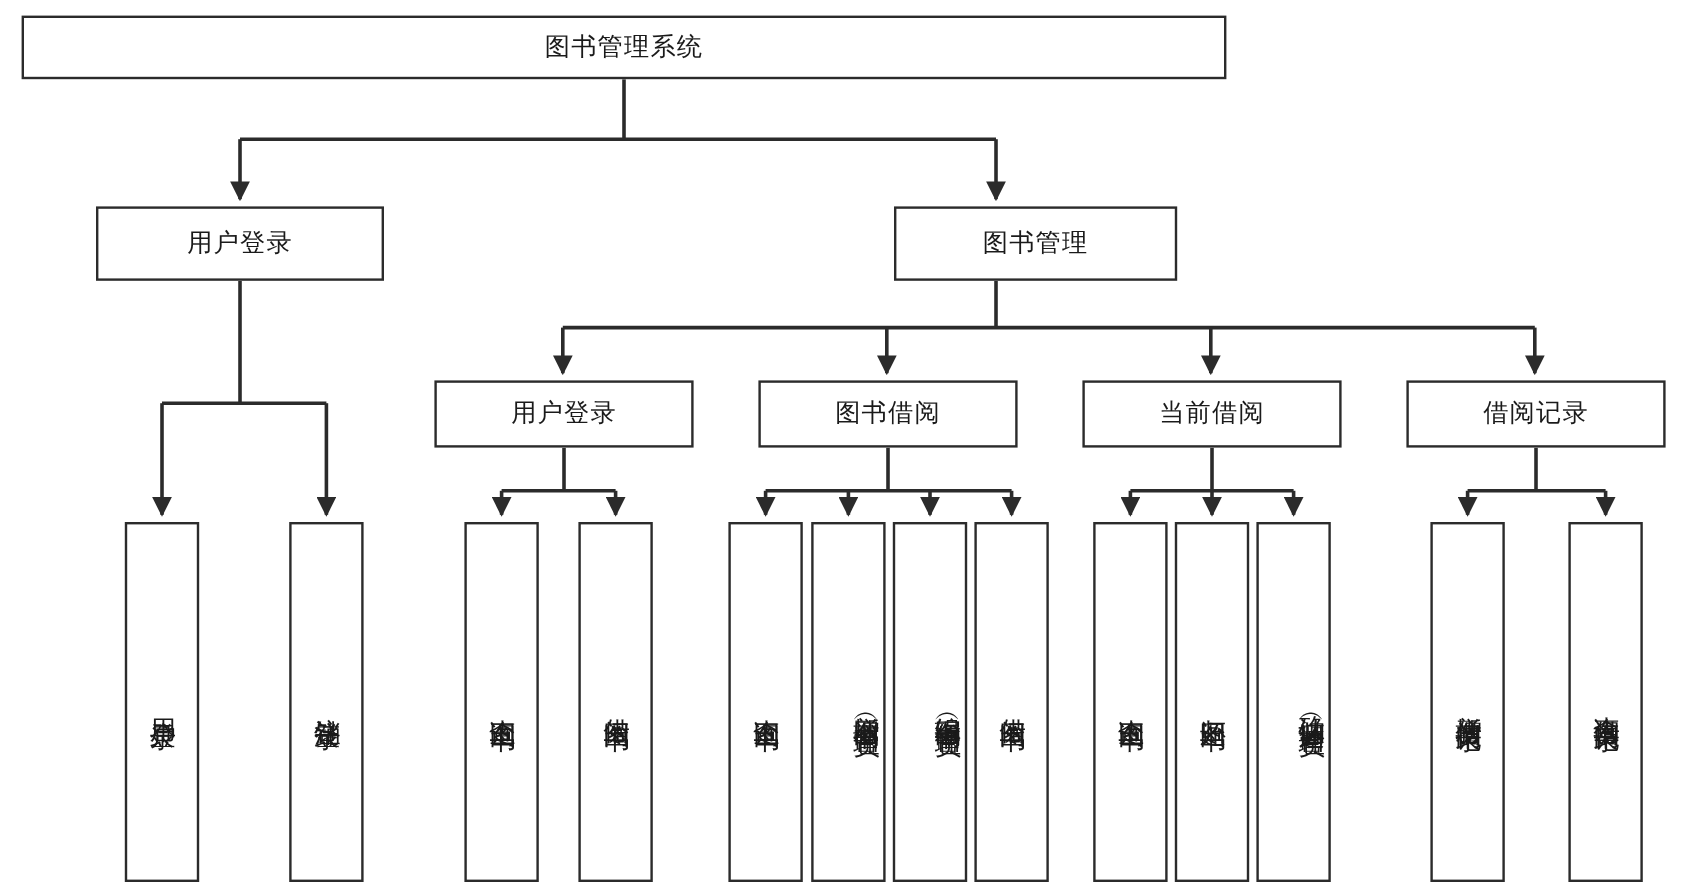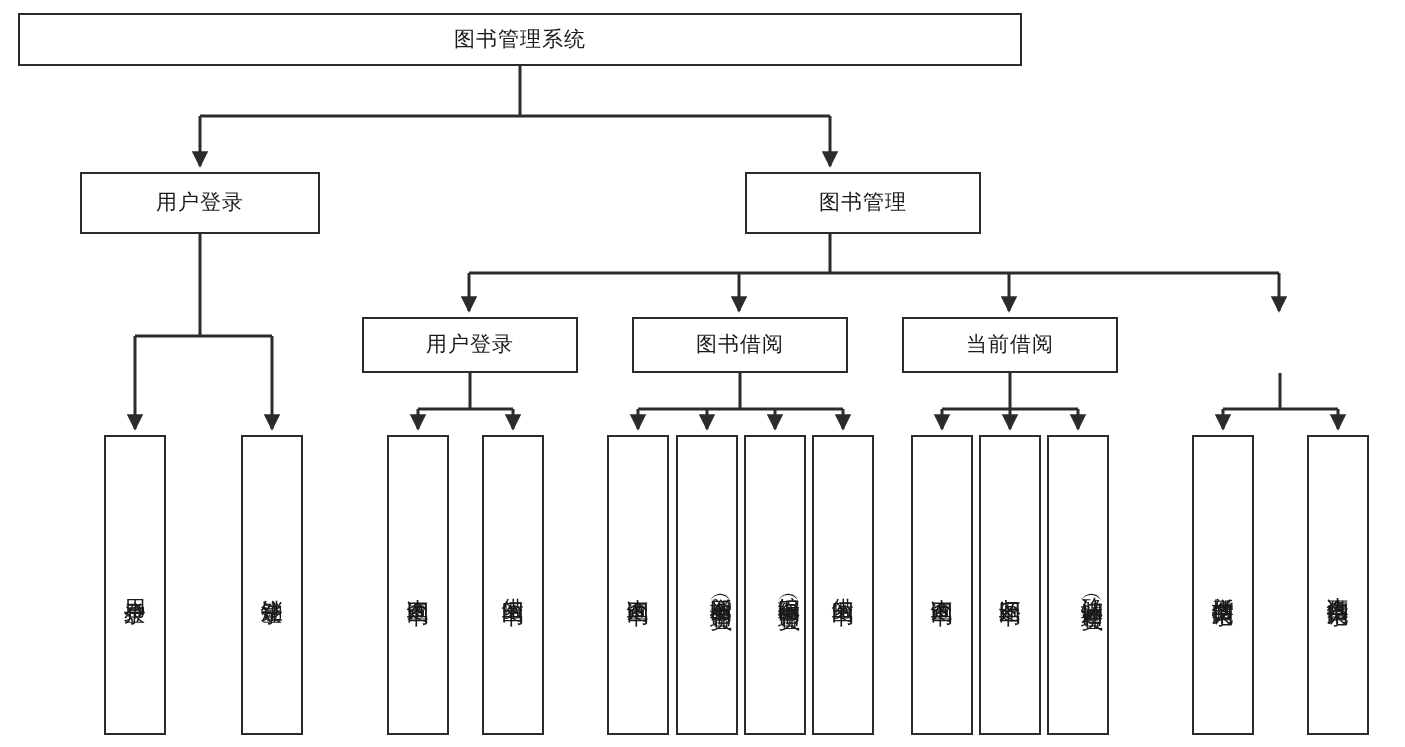--- a/index.html
+++ b/index.html
@@ -127,20 +127,21 @@
   </svg>
 
   <div class="node node-h" style="left: 18px; top: 13px; width: 1004px; height: 53px;">图书管理系统</div>
 
   <div class="node node-h" style="left: 80px; top: 172px; width: 240px; height: 62px;">用户登录</div>
   <div class="node node-h" style="left: 712px; top: 172px; width: 236px; height: 62px; margin-left: 33px;">图书管理</div>
 
   <div class="node node-h" style="left: 362px; top: 317px; width: 216px; height: 56px;">用户登录</div>
   <div class="node node-h" style="left: 902px; top: 317px; width: 216px; height: 56px;">当前借阅</div>
   <div class="node node-h" style="left: 632px; top: 317px; width: 216px; height: 56px;">图书借阅</div>
+  <div class="node node-h" style="left: 1172px; top: 317px; width: 216px; height: 56px;">借阅记录</div>
 
   <div class="node node-v vcentered" style="left: 104px; top: 435px; width: 62px; height: 300px;">用户登录</div>
   <div class="node node-v vcentered" style="left: 241px; top: 435px; width: 62px; height: 300px;">注销登录</div>
   <div class="node node-v vcentered" style="left: 387px; top: 435px; width: 62px; height: 300px;">查询图书</div>
   <div class="node node-v vcentered" style="left: 482px; top: 435px; width: 62px; height: 300px;">借阅图书</div>
   <div class="node node-v vcentered" style="left: 607px; top: 435px; width: 62px; height: 300px;">查询图书</div>
   <div class="node node-v" style="left: 676px; top: 435px; width: 62px; height: 300px;">新增图书（管理员）</div>
   <div class="node node-v" style="left: 744px; top: 435px; width: 62px; height: 300px;">编辑图书（管理员）</div>
   <div class="node node-v vcentered" style="left: 812px; top: 435px; width: 62px; height: 300px;">借阅图书</div>
   <div class="node node-v vcentered" style="left: 911px; top: 435px; width: 62px; height: 300px;">查询图书</div>

